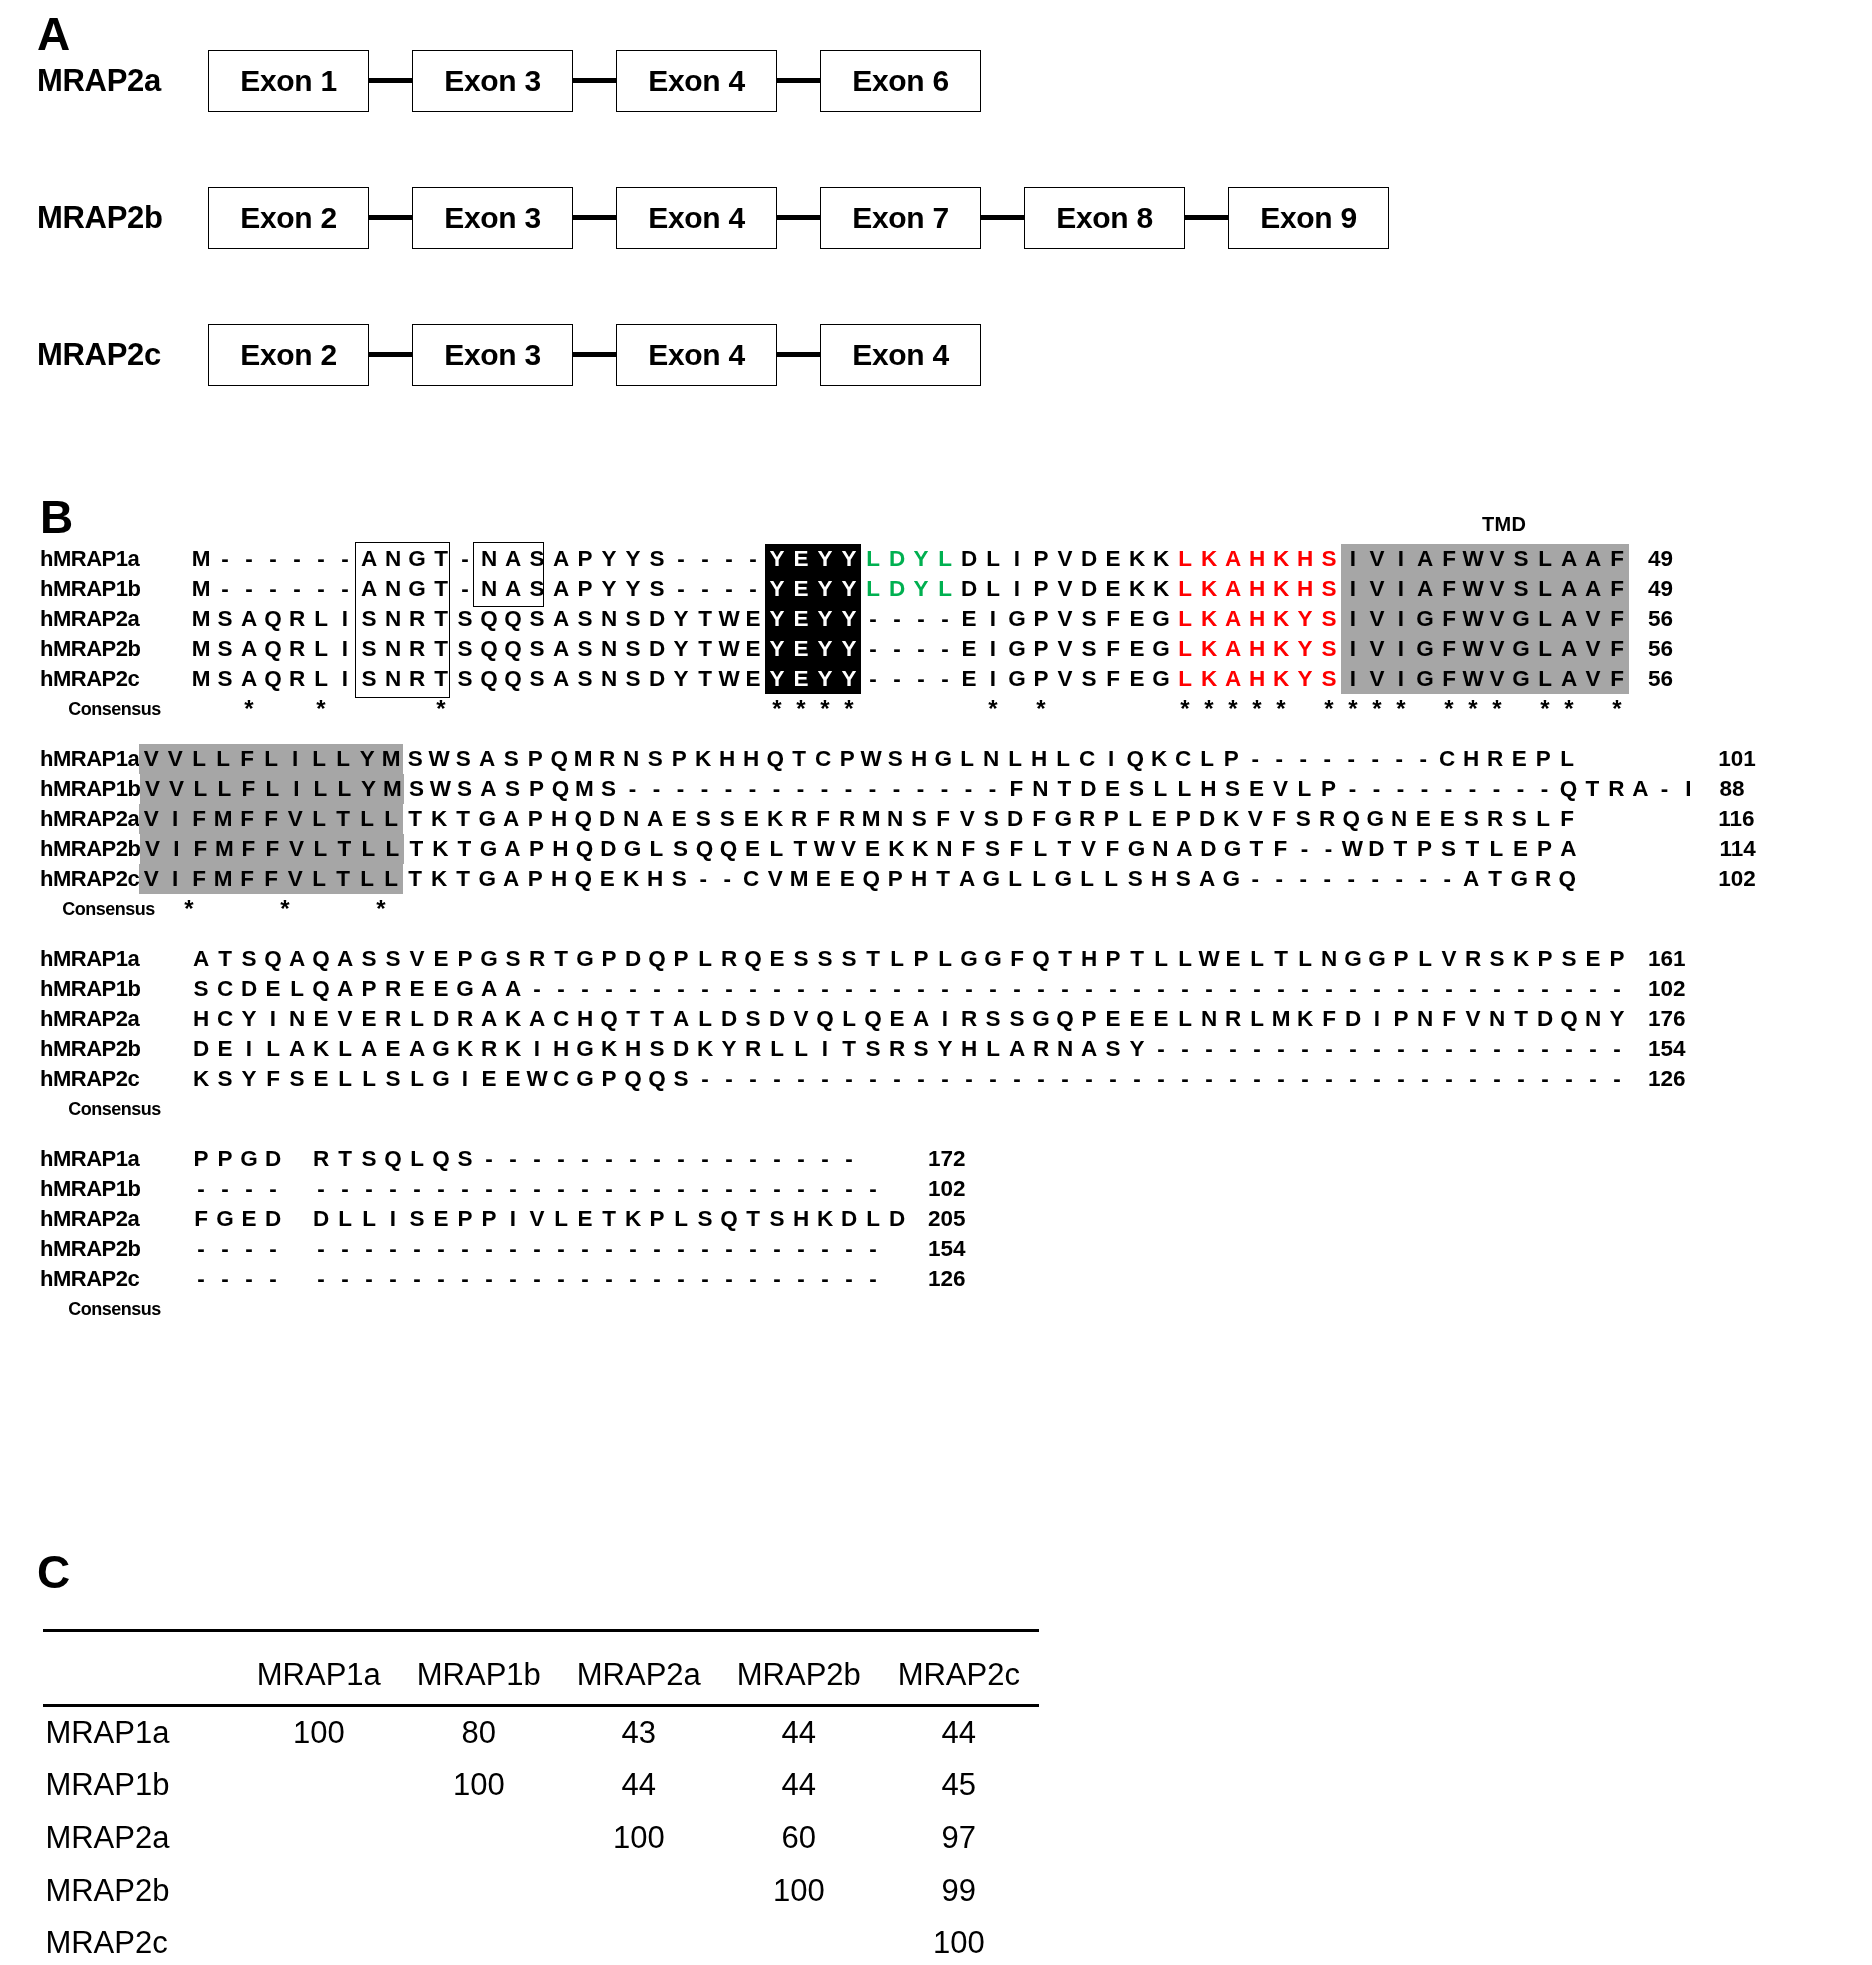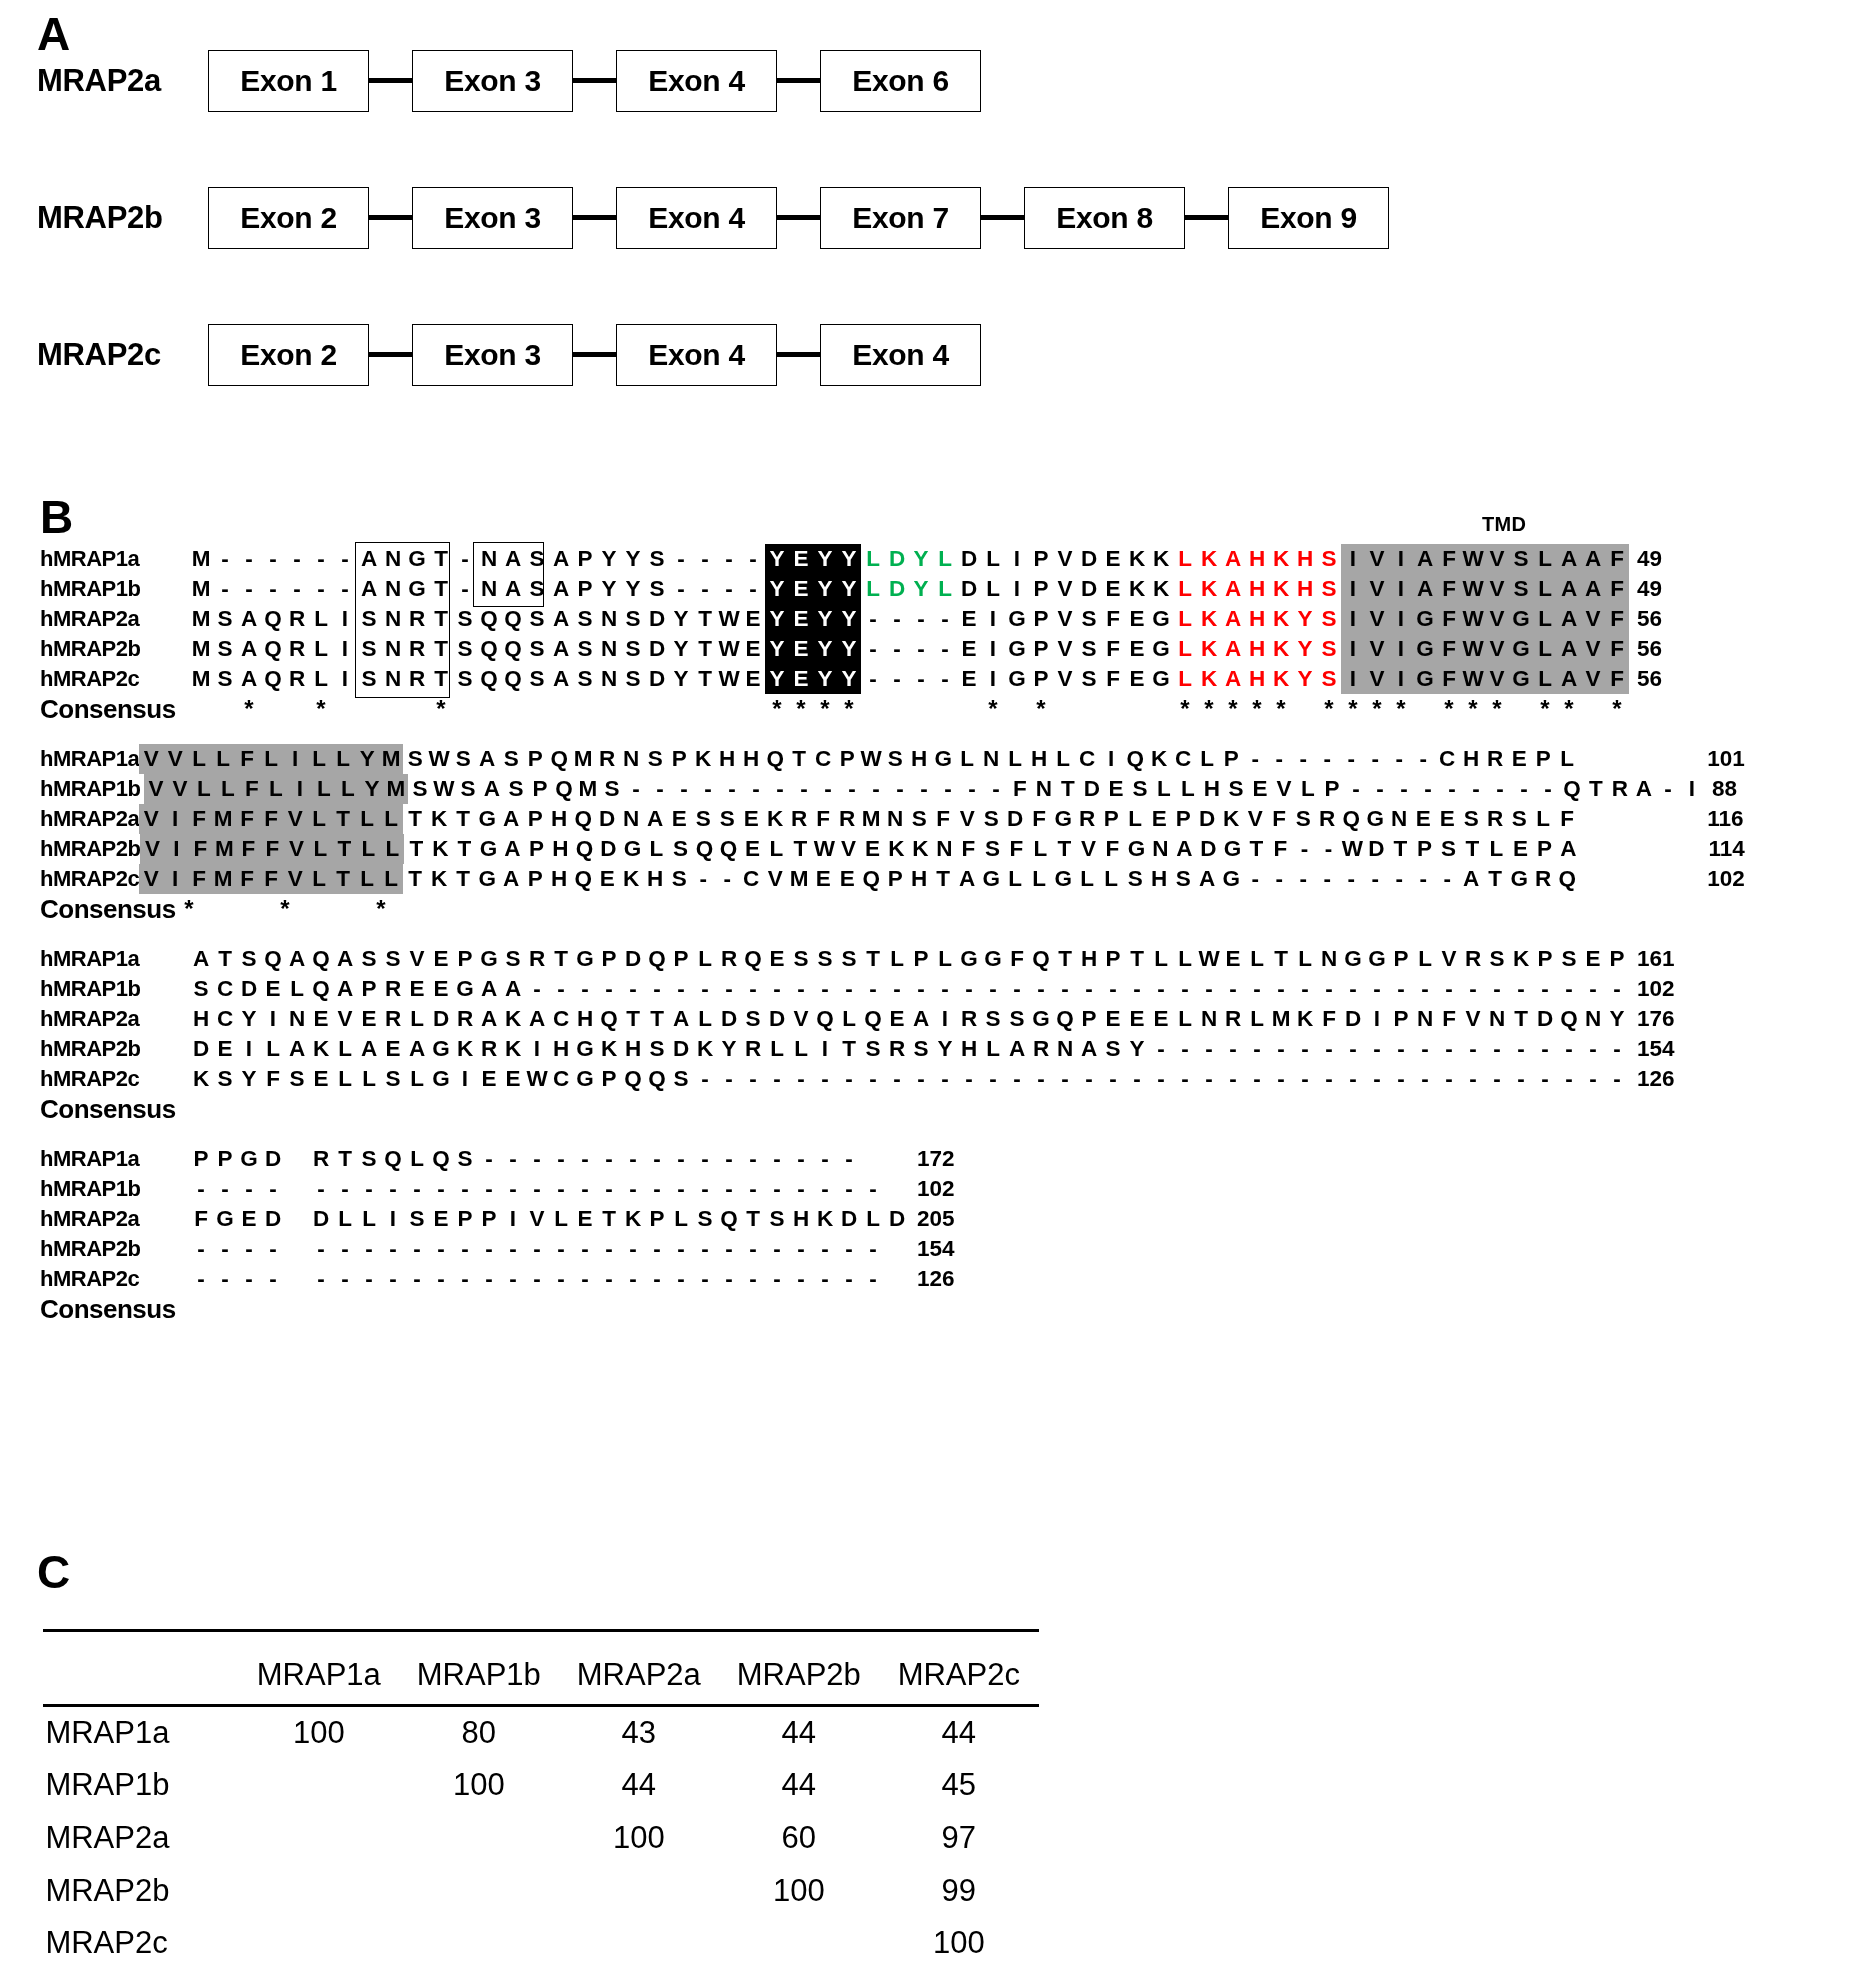--- a/index.html
+++ b/index.html
@@ -127,24 +127,24 @@
   .res.gap { font-weight: bold; }
   .res.blank { color: transparent; }
   .hl-black { background: #000000; color: #ffffff; }
   .hl-gray  { background: #a6a6a6; color: #000000; }
   .fg-red   { color: #ff0000; }
   .fg-green { color: #00b050; }
   .aln-num {
     font-size: 22.5px;
     font-weight: bold;
     line-height: 30px;
-    padding-left: 8px;
+    padding-left: 19px;
     font-family: "Liberation Sans", sans-serif;
   }
-  .consensus-line .aln-name { font-size: 26px; }
+  .consensus-line .aln-name { font-size: 18px; text-align: center; }
   .consensus-line .res { font-size: 24px; }
 
   
   .motif-box {
     position: absolute;
     border: 1.8px solid #000;
     box-sizing: border-box;
     pointer-events: none;
   }
   

